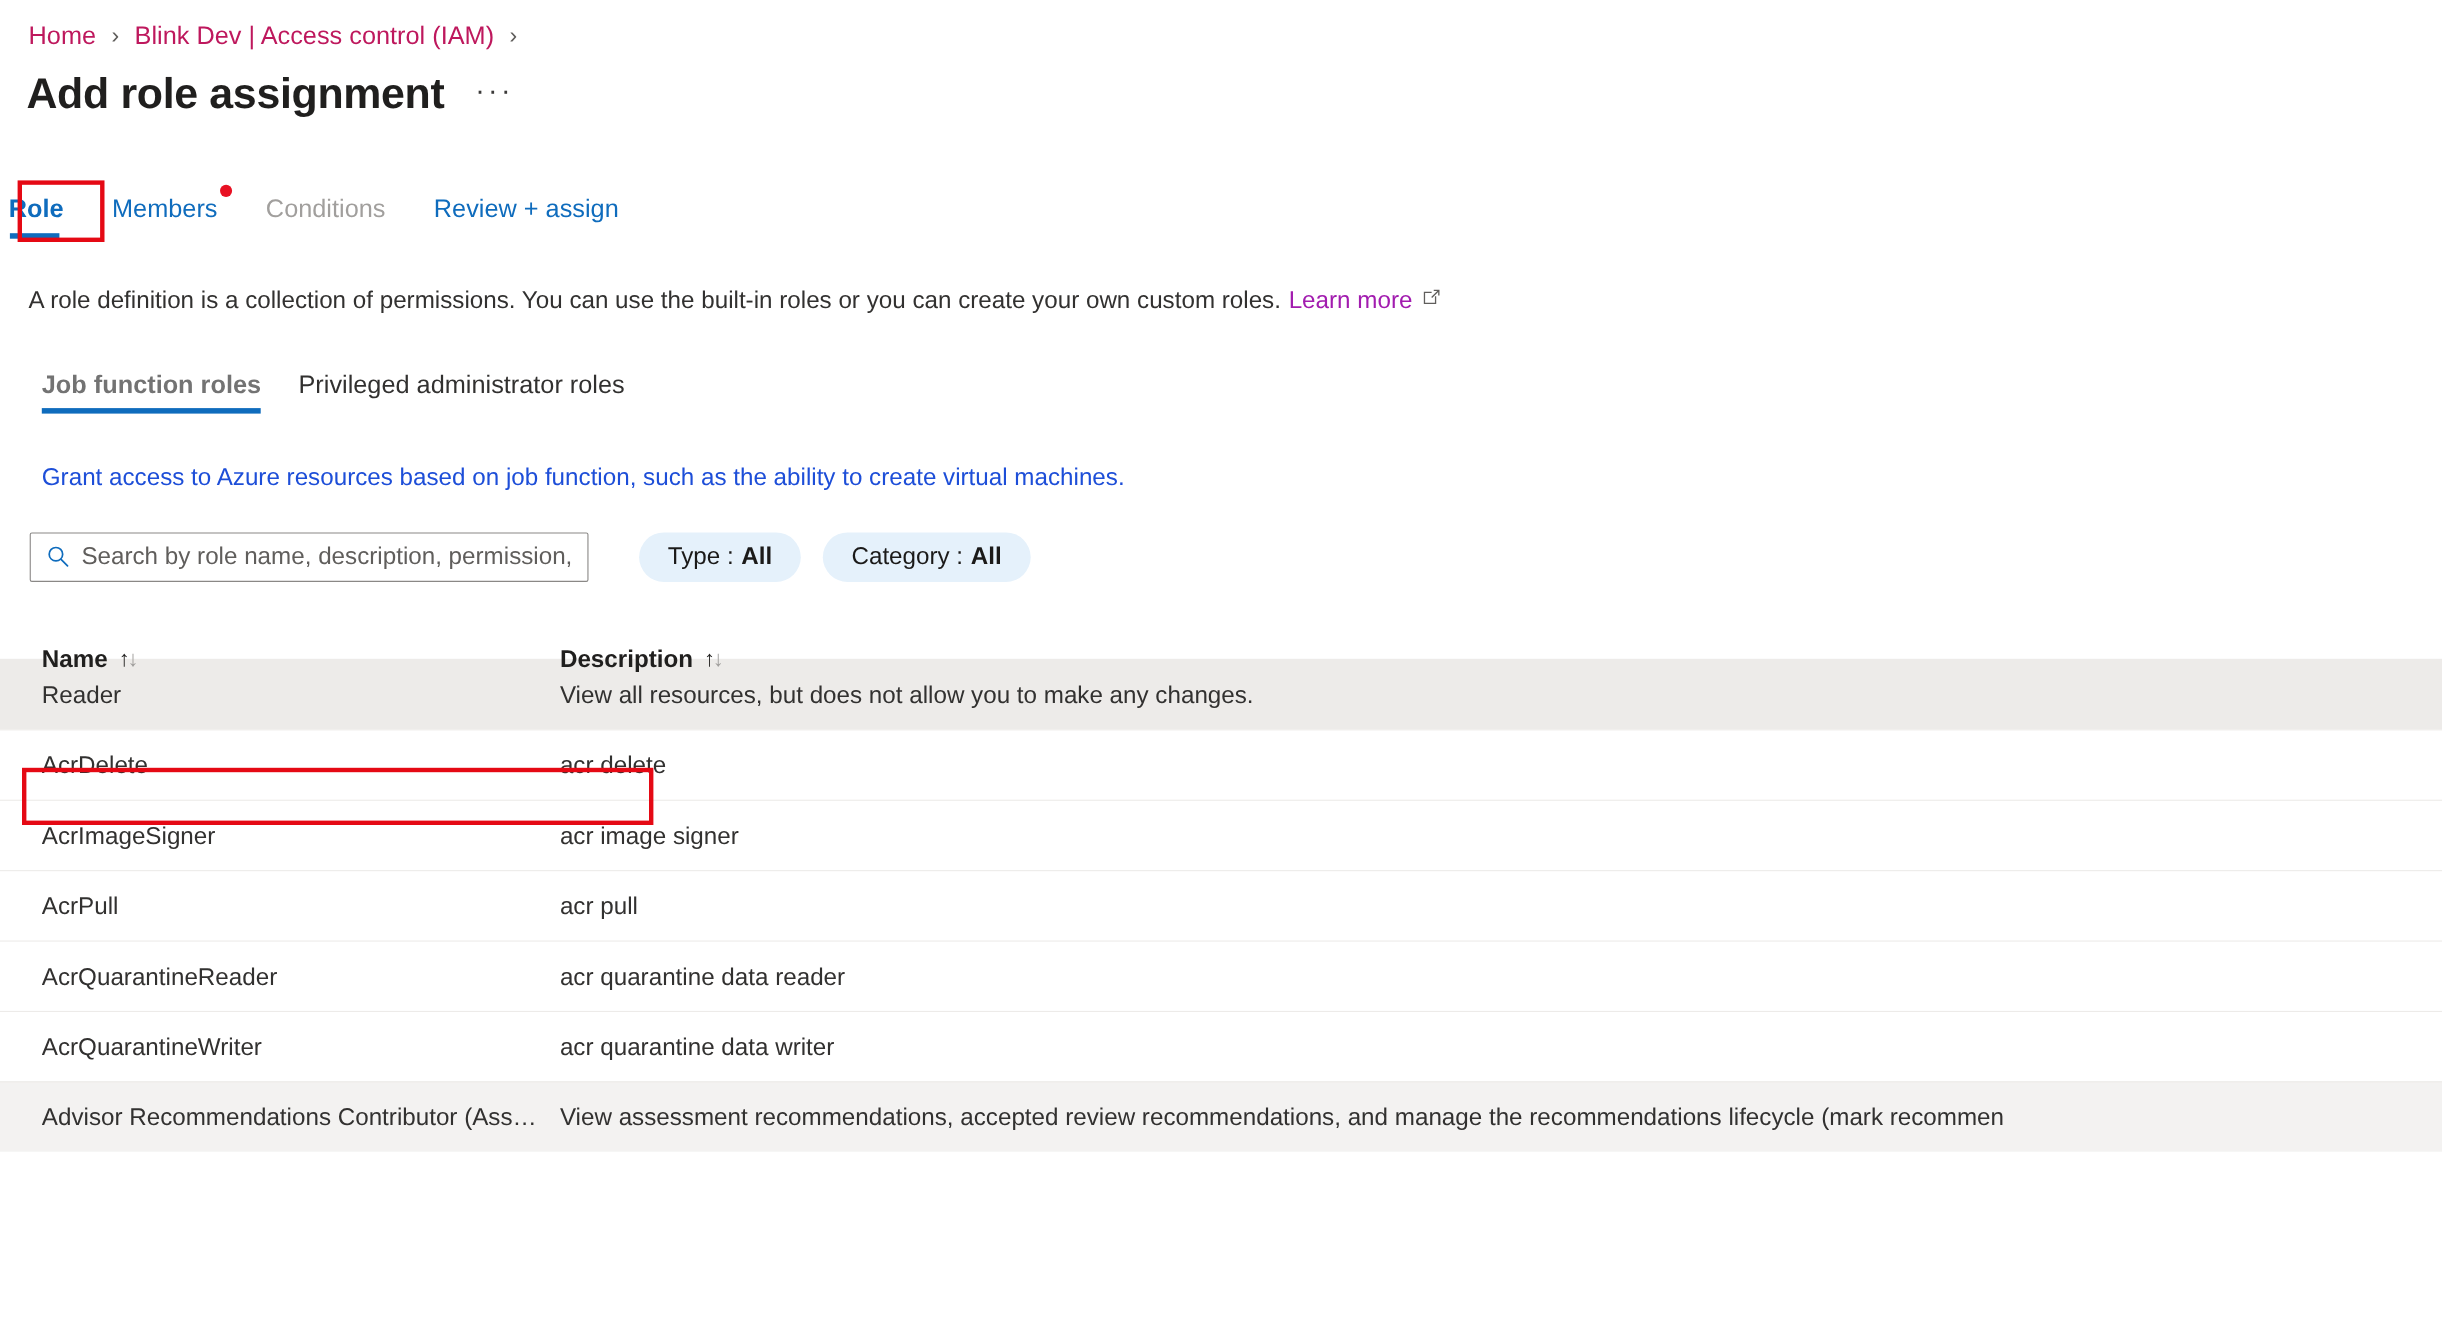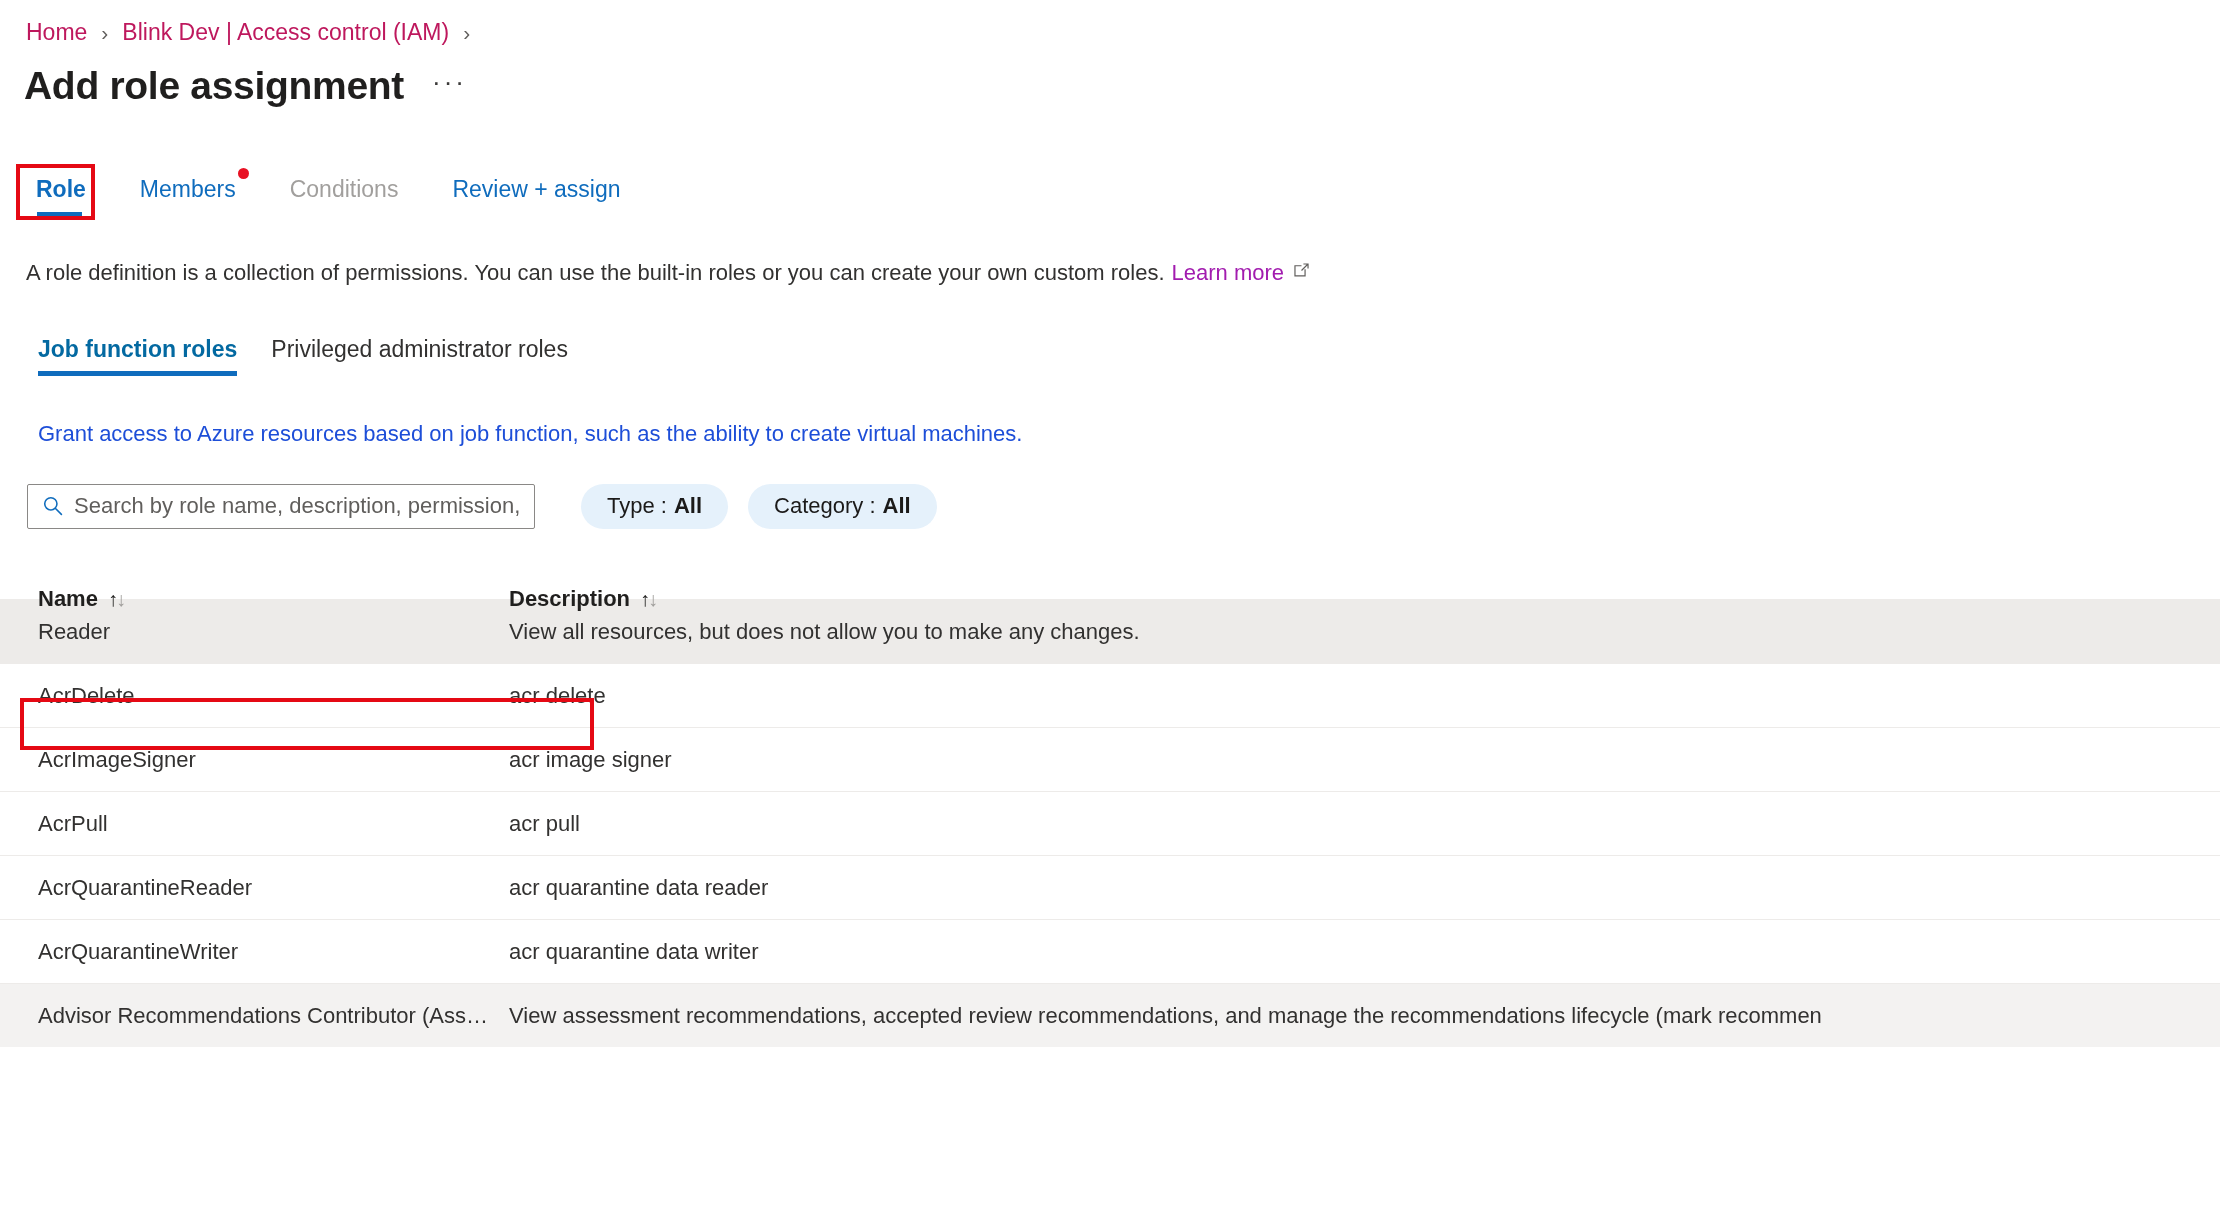--- a/index.html
+++ b/index.html
@@ -57,24 +57,23 @@
     padding-bottom: 6px;
     cursor: pointer;
     user-select: none;
   }
 
   
   .wizard-tabs {
     display: flex;
     align-items: flex-start;
     margin-top: 66px;
-    padding-left: 36px;
+    padding-left: 8px;
     height: 62px;
     position: relative;
-    gap: 10px;
   }
   .wtab {
     position: relative;
     font-size: 23px;
     color: #0f6cbd;
     cursor: pointer;
     padding: 6px 0 14px 0;
     margin-right: 44px;
     white-space: nowrap;
   }
@@ -145,21 +144,21 @@
   }
   .ptab {
     position: relative;
     font-size: 23px;
     color: #323130;
     cursor: pointer;
     padding: 0 0 13px 0;
     margin-right: 34px;
     white-space: nowrap;
   }
-  .ptab.active { font-weight: 700; color: #0369a1; }
+  .ptab.active { font-weight: 700; color: #737373; }
   .ptab.active::after {
     content: "";
     position: absolute;
     left: 0; right: 0; bottom: 0;
     height: 5px;
     background: #0f6cbd;
   }
 
   .pivot-desc {
     padding-left: 38px;

